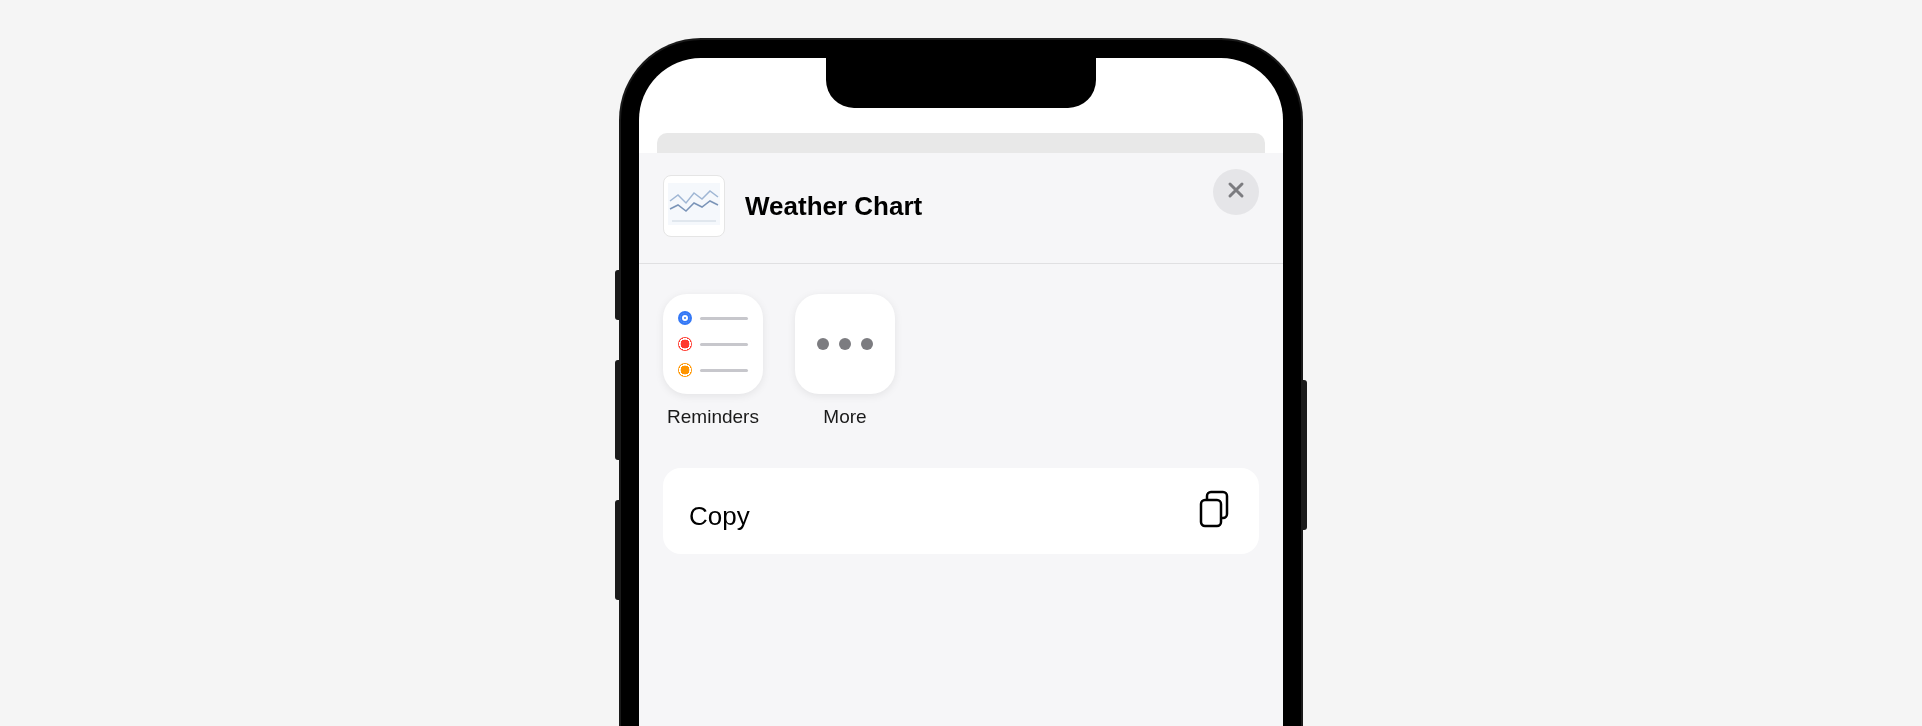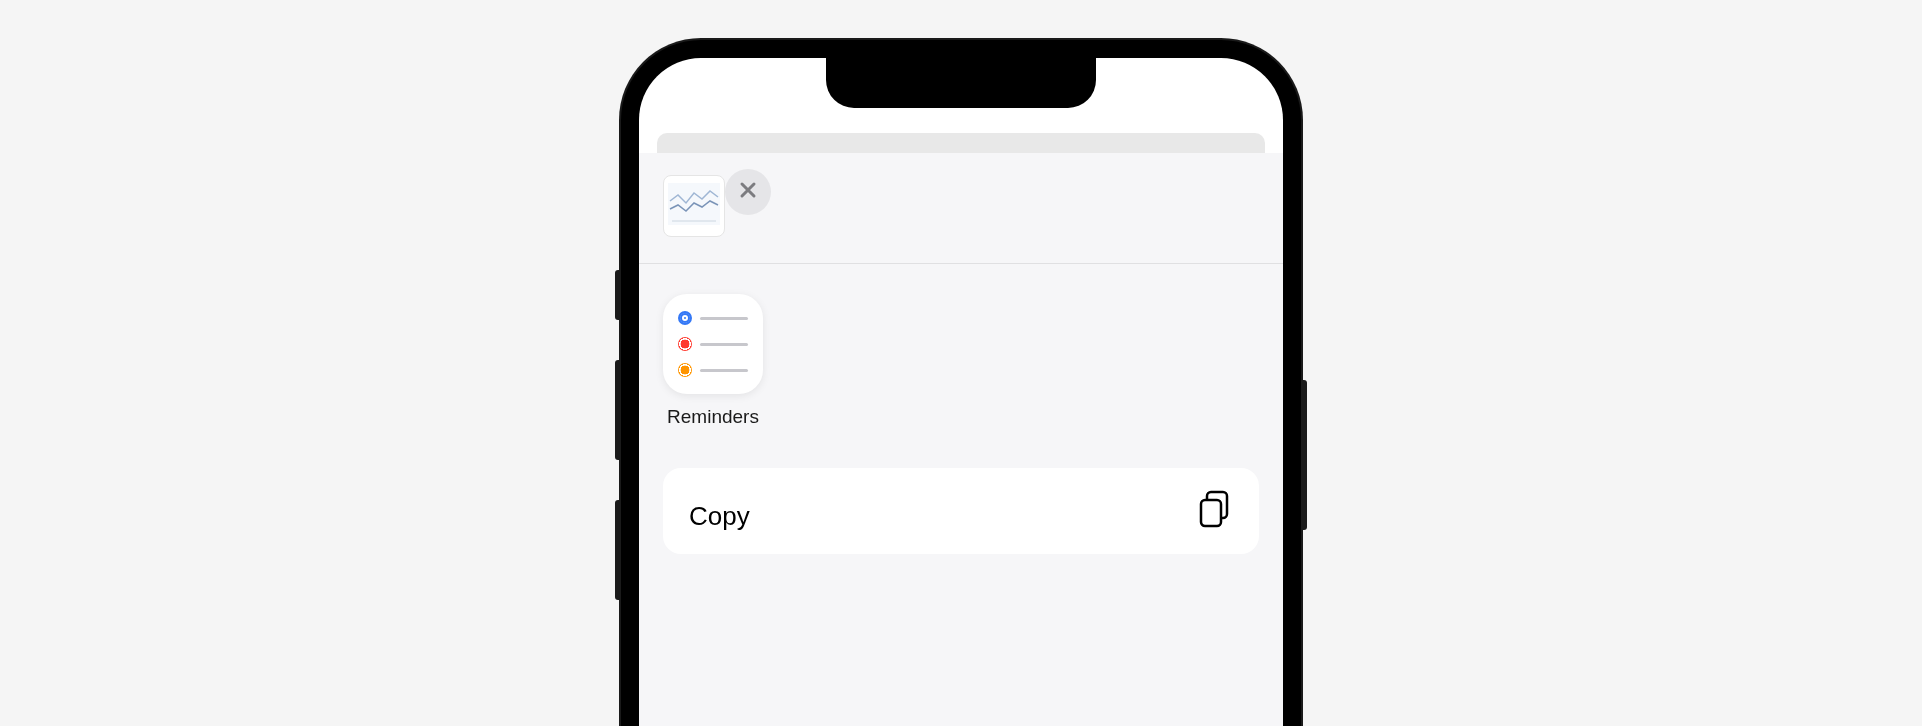--- a/index.html
+++ b/index.html
@@ -234,20 +234,21 @@
           <div class="thumb">
             <span>
               <svg viewBox="0 0 52 42">
                 <rect x="0" y="0" width="52" height="42" fill="#f5f8fc"></rect>
                 <polyline points="2,18 10,12 18,20 26,10 34,16 42,8 50,14" stroke="#9fb6d4" stroke-width="1.5" fill="none"></polyline>
                 <polyline points="2,26 10,22 18,28 26,20 34,24 42,18 50,22" stroke="#7a94b8" stroke-width="1.5" fill="none"></polyline>
                 <line x1="4" y1="38" x2="48" y2="38" stroke="#ccd6e0" stroke-width="1"></line>
               </svg>
             </span>
           </div>
+          <div class="sheet-title">Weather Chart</div>
           <div class="close-btn">
             <span>
               <svg viewBox="0 0 20 20">
                 <path d="M4 4 L16 16 M16 4 L4 16" stroke="#7c7c80" stroke-width="3" stroke-linecap="round"></path>
               </svg>
             </span>
           </div>
         </div>
 
         <div class="apps-row">
@@ -263,20 +264,30 @@
                     <div class="rem-line"></div>
                   </div>
                 <div class="rem-row">
                     <div class="rem-dot orange"></div>
                     <div class="rem-line"></div>
                   </div>
               </div>
             </div>
             <div class="app-label">Reminders</div>
           </div>
+          <div class="app-item">
+            <div class="app-icon">
+              <div class="more-dots">
+                <div class="more-dot"></div>
+                <div class="more-dot"></div>
+                <div class="more-dot"></div>
+              </div>
+            </div>
+            <div class="app-label">More</div>
+          </div>
         </div>
 
         <div class="actions-list">
           <div class="action-item">
             <div class="action-label">Copy</div>
             <div class="action-icon">
               <svg viewBox="0 0 36 38">
                 <rect x="10" y="2" width="20" height="26" rx="4" stroke="#000" stroke-width="2.5" fill="#fff"></rect>
                 <rect x="4" y="10" width="20" height="26" rx="4" stroke="#000" stroke-width="2.5" fill="#fff"></rect>
               </svg>

